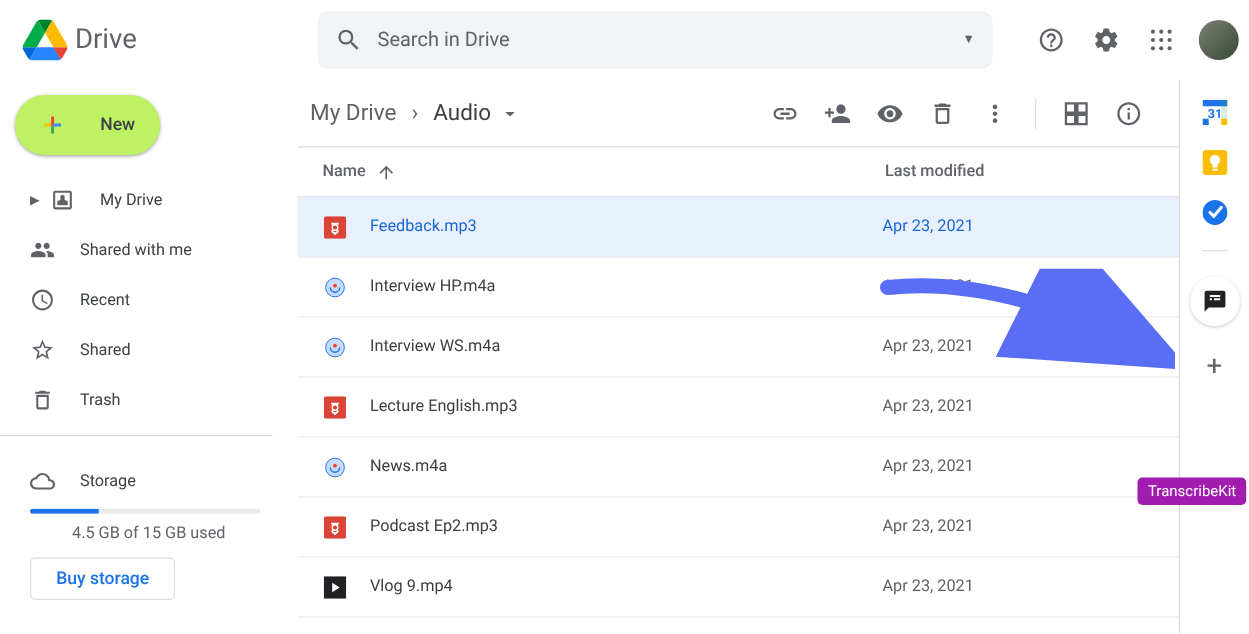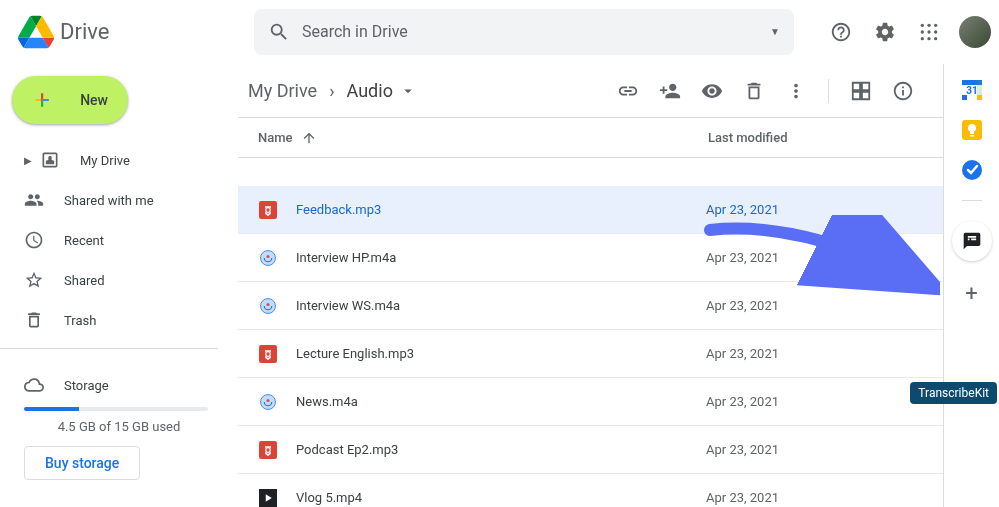--- a/index.html
+++ b/index.html
@@ -36,31 +36,31 @@
 .breadcrumb { display: flex; align-items: center; font-size: 18px; color: #5f6368; gap: 6px; }
 .crumb { padding: 4px 6px; border-radius: 4px; cursor: pointer; }
 .crumb.current { color: #404040; display: flex; align-items: center; gap: 6px; }
 .crumb-sep { color: #5f6368; font-size: 18px; }
 .action-icons { margin-left: auto; display: flex; align-items: center; gap: 2px; }
 .action-icons .divider { width: 1px; height: 24px; background: #dadce0; margin: 0 10px; }
 .col-header { height: 40px; display: flex; align-items: center; padding: 0 20px; border-bottom: 1px solid #dadce0; font-size: 13px; font-weight: 500; color: #5f6368; }
 .col-name { width: 450px; display: flex; align-items: flex-start; gap: 8px; cursor: pointer; }
 .col-modified { cursor: pointer; }
 .file-row { height: 48px; display: flex; align-items: center; padding: 0 20px; border-bottom: 1px solid #e8eaed; font-size: 13px; cursor: pointer; }
-.file-row.selected { background: #e8f0fe; margin-top: 28px; }
+.file-row.selected { background: #e8f0fe; }
 .file-row.selected .file-name { color: #1967d2; }
 .file-row.selected .file-date { color: #1967d2; }
 .file-icon { width: 20px; height: 20px; margin-right: 18px; display: flex; align-items: center; justify-content: center; flex-shrink: 0; }
 .file-name { width: 410px; color: #3c4043; }
 .file-date { color: #5f6368; }
 .side-panel { width: 56px; border-left: 1px solid #dadce0; display: flex; flex-direction: column; align-items: center; padding-top: 16px; gap: 20px; position: relative; }
 .side-app { width: 20px; height: 20px; cursor: pointer; border-radius: 4px; }
 .side-divider { width: 20px; height: 1px; background: #dadce0; }
 .transcribe-btn { width: 40px; height: 40px; border-radius: 50%; background: #fff; box-shadow: 0 1px 3px rgba(0,0,0,.2); display: flex; align-items: center; justify-content: center; cursor: pointer; color: #202124; }
-.tooltip { position: absolute; right: 2px; top: 318px; background: #0c4a6e; color: #fff; font-size: 12px; padding: 4px 8px; border-radius: 4px; white-space: nowrap; }
+.tooltip { position: absolute; right: 2px; top: 318px; background: #a21caf; color: #fff; font-size: 12px; padding: 4px 8px; border-radius: 4px; white-space: nowrap; }
 .plus-add { color: #5f6368; font-size: 22px; cursor: pointer; }
 .arrow-overlay { position: absolute; pointer-events: none; }
 svg { display: block; }
 </style>
 </head>
 <body>
 
 <div class="header">
   <div class="logo-area">
     <div class="logo-icon">
@@ -322,21 +322,21 @@
             <span class="file-name">Podcast Ep2.mp3</span>
             <span class="file-date">Apr 23, 2021</span>
           </div>
           <div class="file-row">
             <span class="file-icon">
               <svg width="18" height="18" viewBox="0 0 24 24">
                 <rect width="24" height="24" fill="#202124"></rect>
                 <path d="M9 7v10l8-5z" fill="#fff"></path>
               </svg>
             </span>
-            <span class="file-name">Vlog 5.mp4</span>
+            <span class="file-name">Vlog 9.mp4</span>
             <span class="file-date">Apr 23, 2021</span>
           </div>
         </div>
     </div>
 
     <div class="side-panel">
       <div class="side-app">
           <svg width="20" height="20" viewBox="0 0 20 20">
             <rect width="20" height="20" rx="3" fill="#fff"></rect>
             <rect x="0" y="0" width="20" height="5" fill="#1a73e8"></rect>

